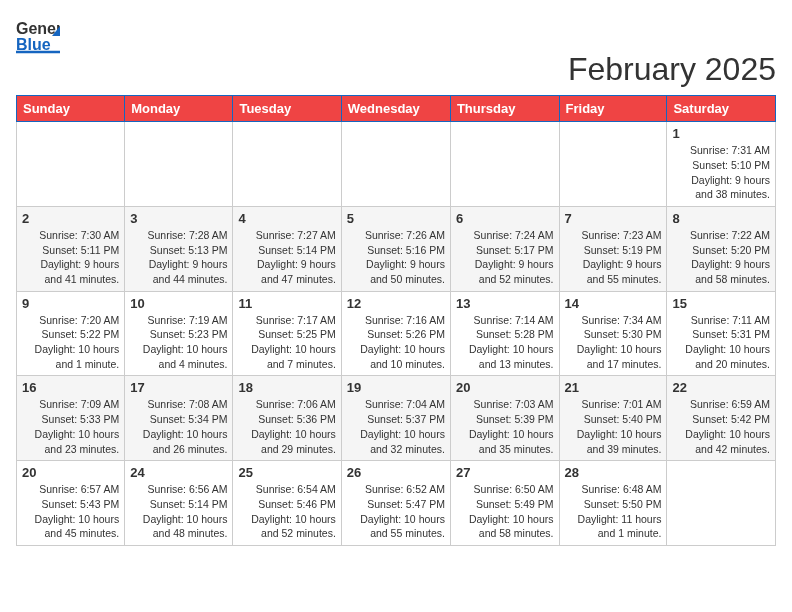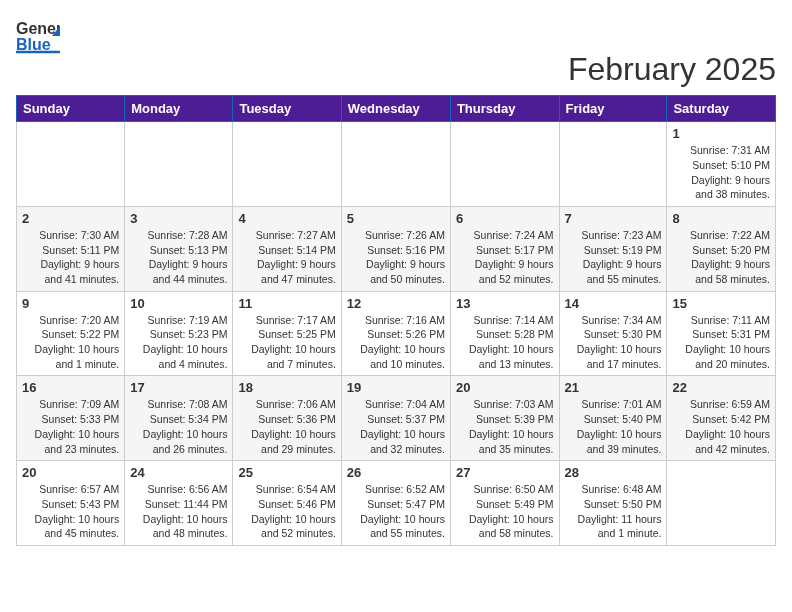--- a/index.html
+++ b/index.html
@@ -38,21 +38,21 @@
     .location-title {
       font-size: 15px;
       color: #555;
     }
     .calendar {
       width: 100%;
       border-collapse: collapse;
       border: 1px solid #ccc;
     }
     .calendar th {
-      background: #4c1d95;
+      background: #ef4444;
       color: #fff;
       font-size: 13px;
       font-weight: bold;
       padding: 5px 6px;
       text-align: left;
       border: 1px solid #1565C0;
     }
     .calendar td {
       vertical-align: top;
       border: 1px solid #ccc;
@@ -263,21 +263,21 @@
       <tr>
         <td>
           <span class="day-num">20</span>
           <div class="day-info">Sunrise: 6:57 AM
 Sunset: 5:43 PM
 Daylight: 10 hours and 45 minutes.</div>
         </td>
         <td>
           <span class="day-num">24</span>
           <div class="day-info">Sunrise: 6:56 AM
-Sunset: 11:44 PM
+Sunset: 5:14 PM
 Daylight: 10 hours and 48 minutes.</div>
         </td>
         <td>
           <span class="day-num">25</span>
           <div class="day-info">Sunrise: 6:54 AM
 Sunset: 5:46 PM
 Daylight: 10 hours and 52 minutes.</div>
         </td>
         <td>
           <span class="day-num">26</span>

